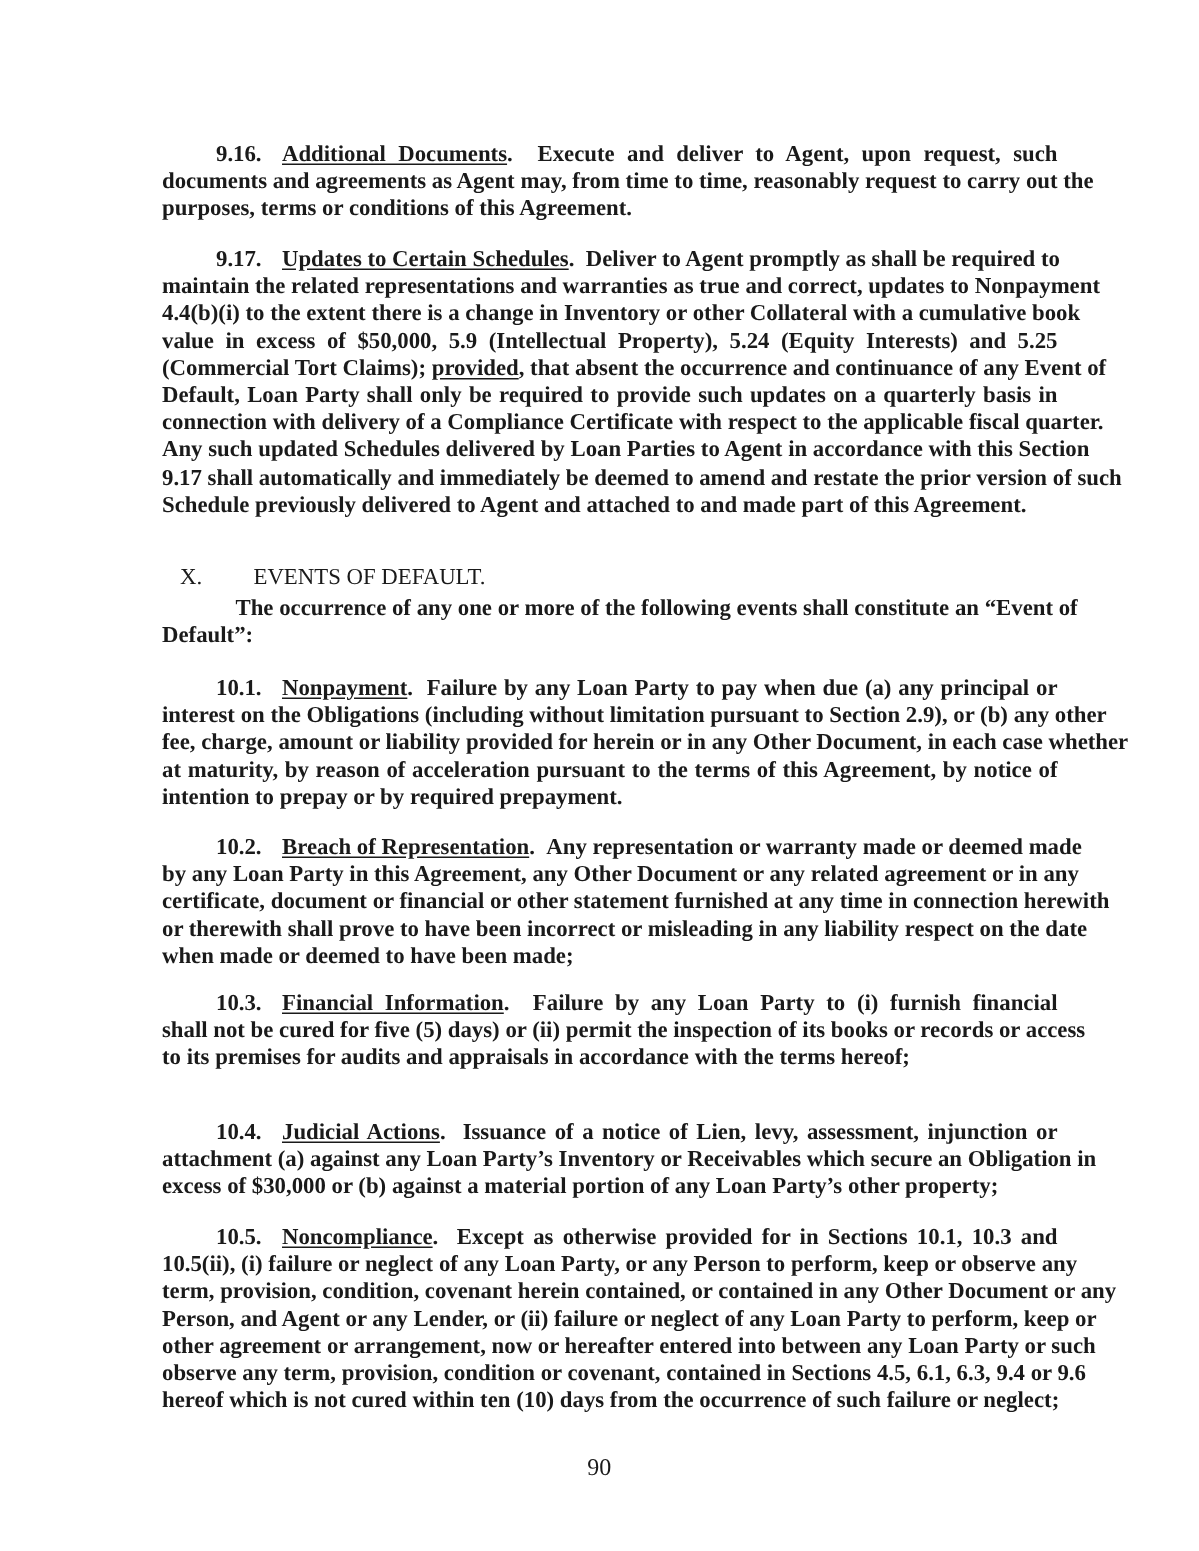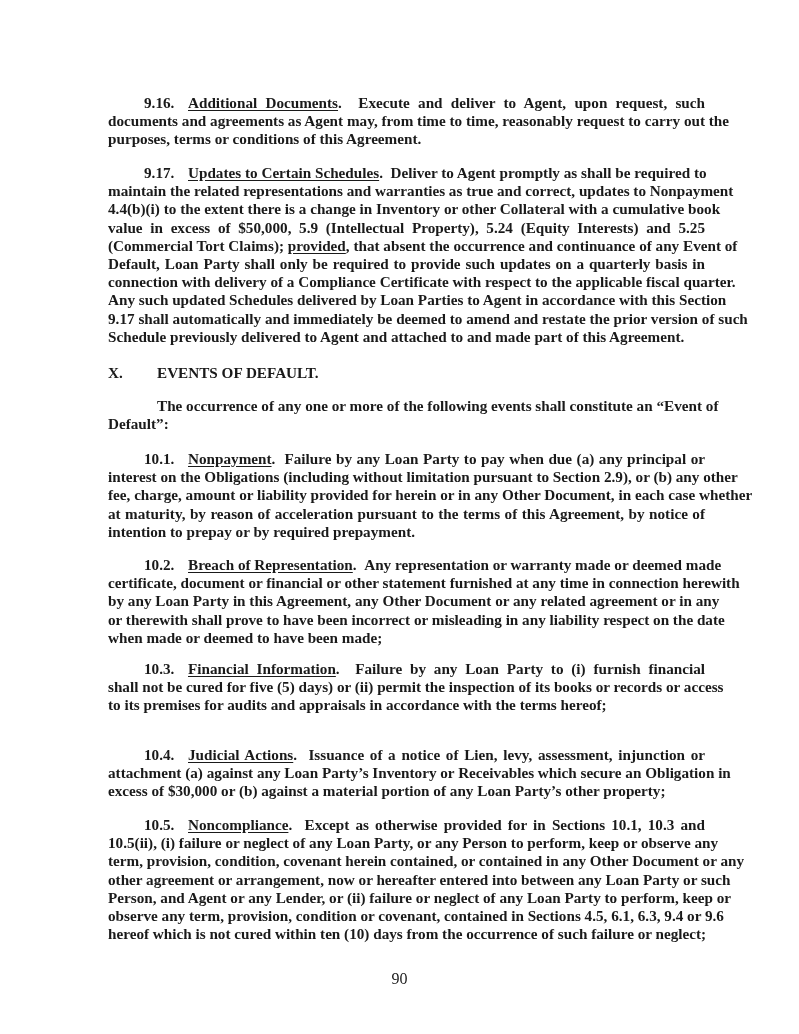--- a/index.html
+++ b/index.html
@@ -11,21 +11,21 @@
     .page {
       position: absolute; left: 108px; top: 94px; width: 597px;
       font-size: 15.2px; line-height: 18.2px;
     }
     .para { margin: 0; text-align: justify; text-align-last: left; }
     .line { display: block; text-align: justify; text-align-last: justify; white-space: nowrap; font-weight: bold; }
     .line.last { text-align-last: left; }
     .indent { padding-left: 36px; }
     .num { display: inline-block; width: 44px; }
     .u { text-decoration: underline; text-underline-offset: 2px; }
-    .heading { margin: 0; font-weight: bold; }
+    .heading { margin: 12px; }
     .heading .hnum { display: inline-block; width: 49px; }
     .footer {
       position: absolute; left: 0; width: 799px; top: 970px;
       text-align: center; font-size: 16px;
     }
   </style>
 </head>
 <body>
 
 <div class="page">
@@ -61,43 +61,43 @@
   <div class="para" style="position:absolute; top:356px; width:597px;">
     <span class="line indent"><span class="num">10.1.</span><span class="u">Nonpayment</span>.&nbsp;&nbsp;<span>Failure by any Loan Party to pay when due (a) any principal or</span></span>
     <span class="line">interest on the Obligations (including without limitation pursuant to Section 2.9), or (b) any other</span>
     <span class="line">fee, charge, amount or liability provided for herein or in any Other Document, in each case whether</span>
     <span class="line">at maturity, by reason of acceleration pursuant to the terms of this Agreement, by notice of</span>
     <span class="line last">intention to prepay or by required prepayment.</span>
   </div>
 
   <div class="para" style="position:absolute; top:462px; width:597px;">
     <span class="line indent"><span class="num">10.2.</span><span class="u">Breach of Representation</span>.&nbsp;&nbsp;<span>Any representation or warranty made or deemed made</span></span>
+    <span class="line">by any Loan Party in this Agreement, any Other Document or any related agreement or in any</span>
     <span class="line">certificate, document or financial or other statement furnished at any time in connection herewith</span>
-    <span class="line">by any Loan Party in this Agreement, any Other Document or any related agreement or in any</span>
     <span class="line">or therewith shall prove to have been incorrect or misleading in any liability respect on the date</span>
     <span class="line last">when made or deemed to have been made;</span>
   </div>
 
   <div class="para" style="position:absolute; top:566px; width:597px;">
     <span class="line indent"><span class="num">10.3.</span><span class="u">Financial Information</span>.&nbsp;&nbsp;<span>Failure by any Loan Party to (i) furnish financial</span></span>
     <span class="line">shall not be cured for five (5) days) or (ii) permit the inspection of its books or records or access</span>
     <span class="line last">to its premises for audits and appraisals in accordance with the terms hereof;</span>
   </div>
 
   <div class="para" style="position:absolute; top:652px; width:597px;">
     <span class="line indent"><span class="num">10.4.</span><span class="u">Judicial Actions</span>.&nbsp;&nbsp;<span>Issuance of a notice of Lien, levy, assessment, injunction or</span></span>
     <span class="line">attachment (a) against any Loan Party’s Inventory or Receivables which secure an Obligation in</span>
     <span class="line last">excess of $30,000 or (b) against a material portion of any Loan Party’s other property;</span>
   </div>
 
   <div class="para" style="position:absolute; top:722px; width:597px;">
     <span class="line indent"><span class="num">10.5.</span><span class="u">Noncompliance</span>.&nbsp;&nbsp;<span>Except as otherwise provided for in Sections 10.1, 10.3 and</span></span>
     <span class="line">10.5(ii), (i) failure or neglect of any Loan Party, or any Person to perform, keep or observe any</span>
     <span class="line">term, provision, condition, covenant herein contained, or contained in any Other Document or any</span>
+    <span class="line">Person, and Agent or any Lender, or (ii) failure or neglect of any Loan Party to perform, keep or</span>
     <span class="line">other agreement or arrangement, now or hereafter entered into between any Loan Party or such</span>
-    <span class="line">Person, and Agent or any Lender, or (ii) failure or neglect of any Loan Party to perform, keep or</span>
     <span class="line">observe any term, provision, condition or covenant, contained in Sections 4.5, 6.1, 6.3, 9.4 or 9.6</span>
     <span class="line last">hereof which is not cured within ten (10) days from the occurrence of such failure or neglect;</span>
   </div>
 
 </div>
 
 <div class="footer">90</div>
 
 </body></html>

